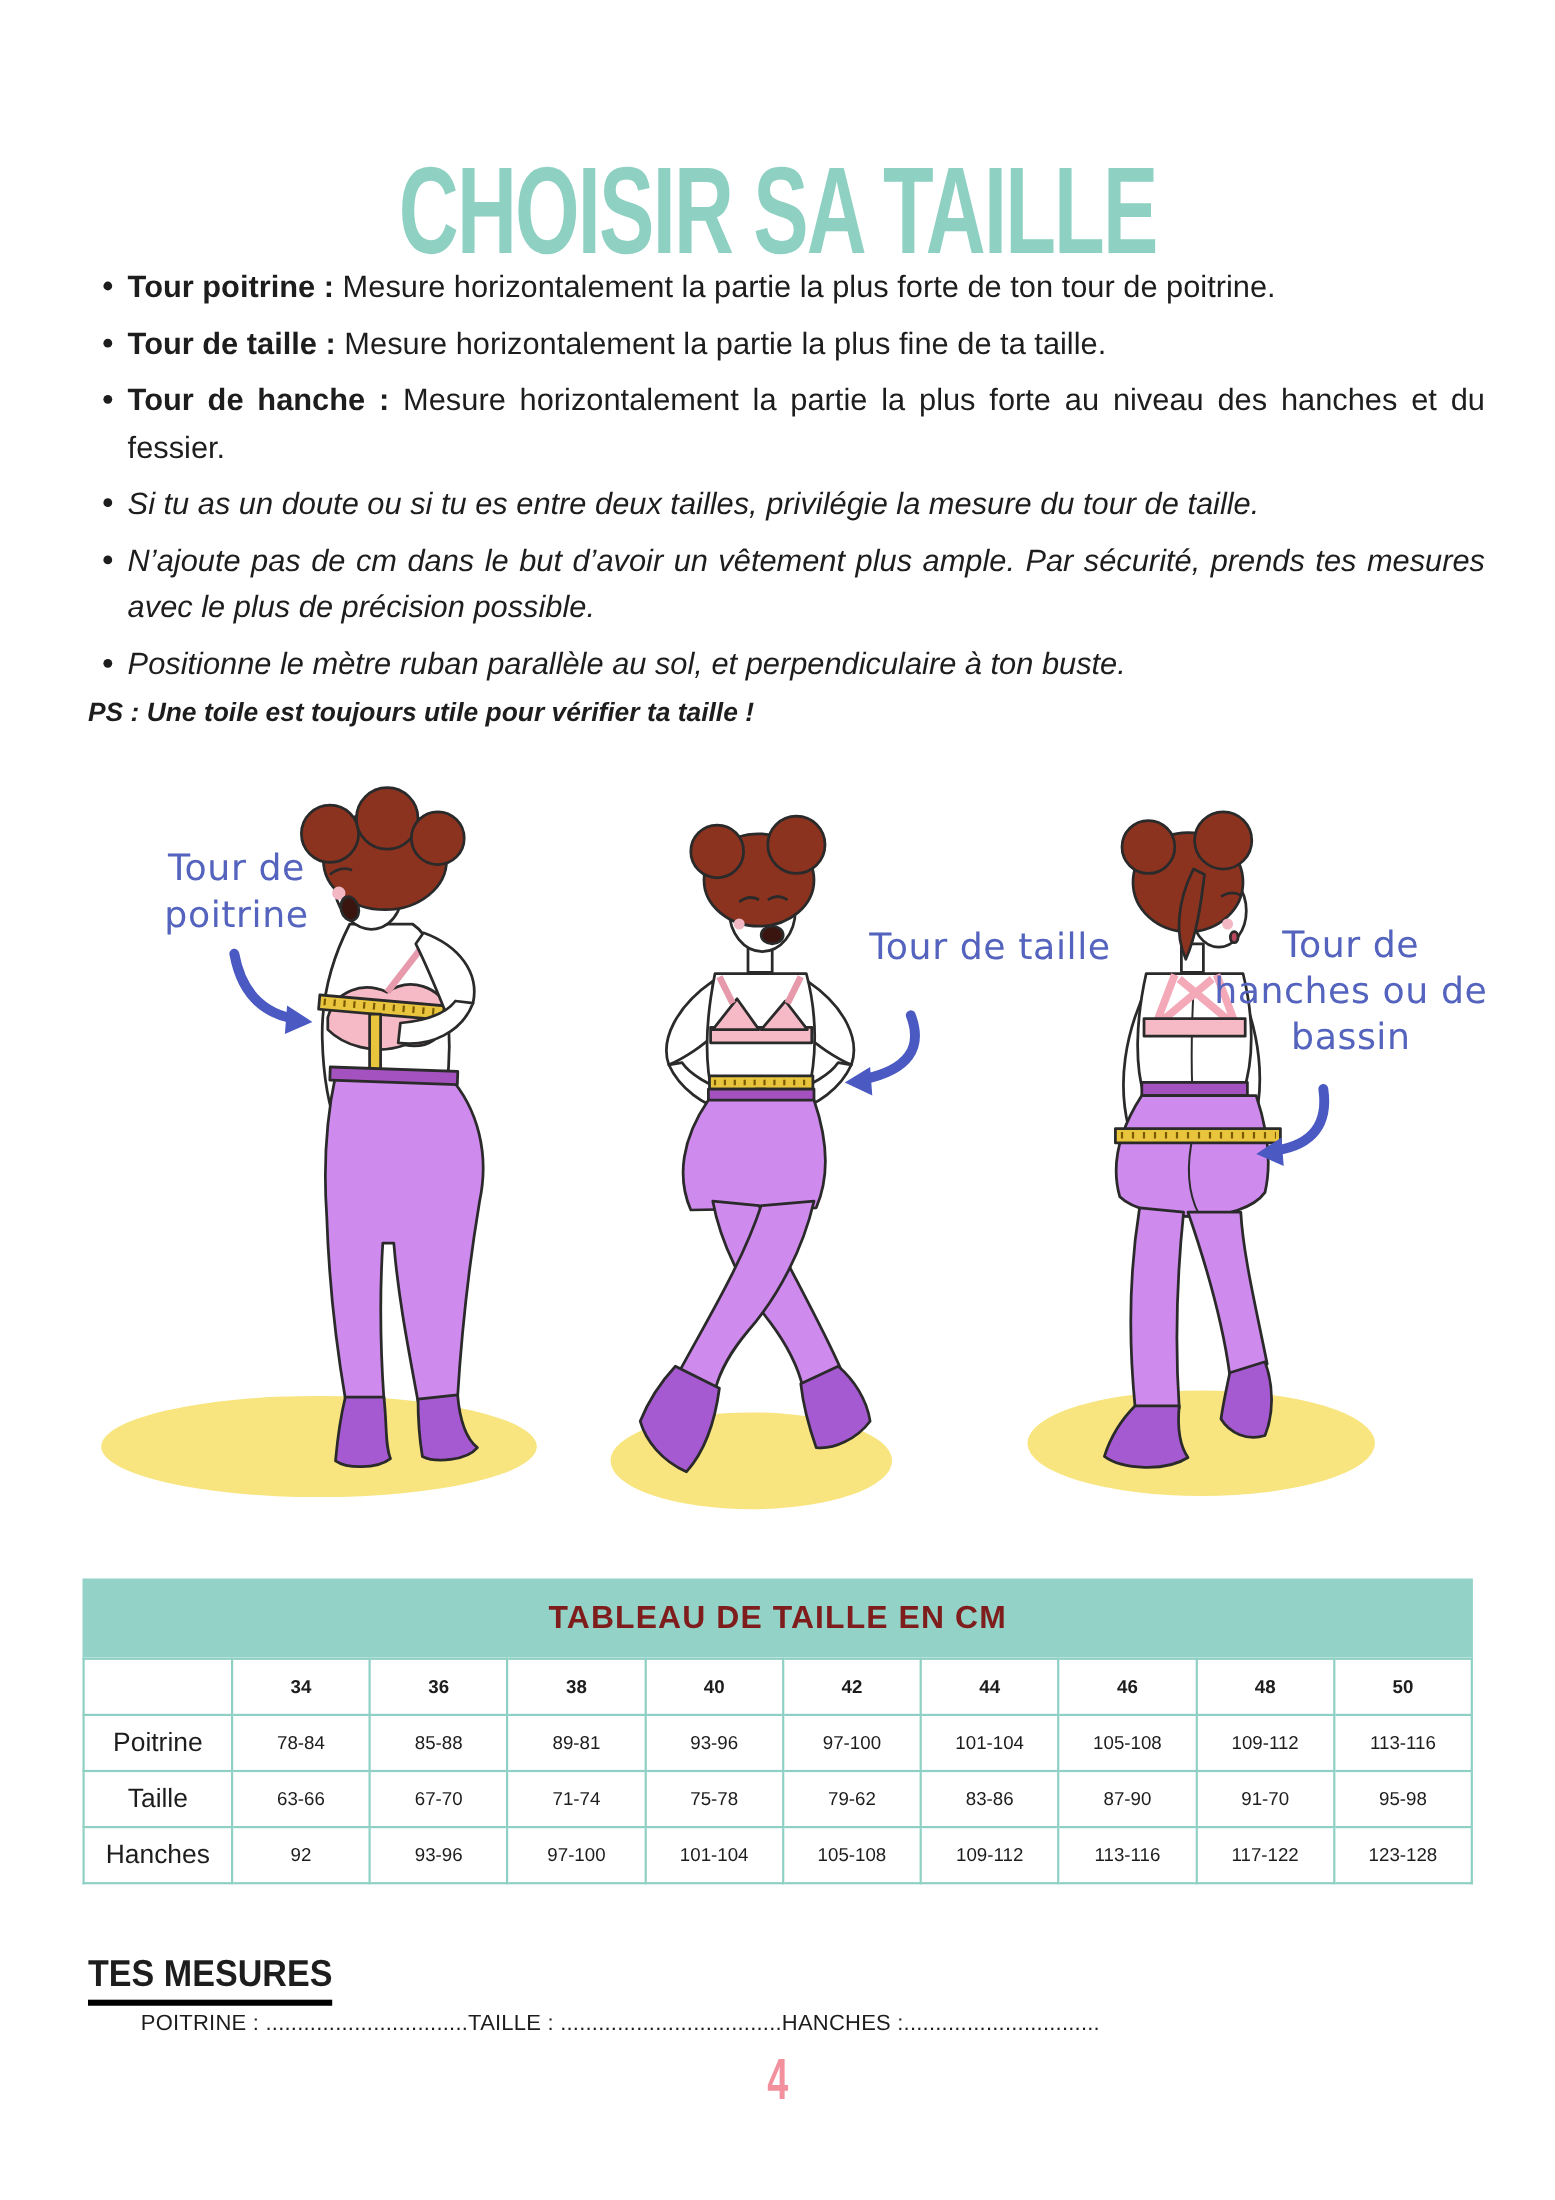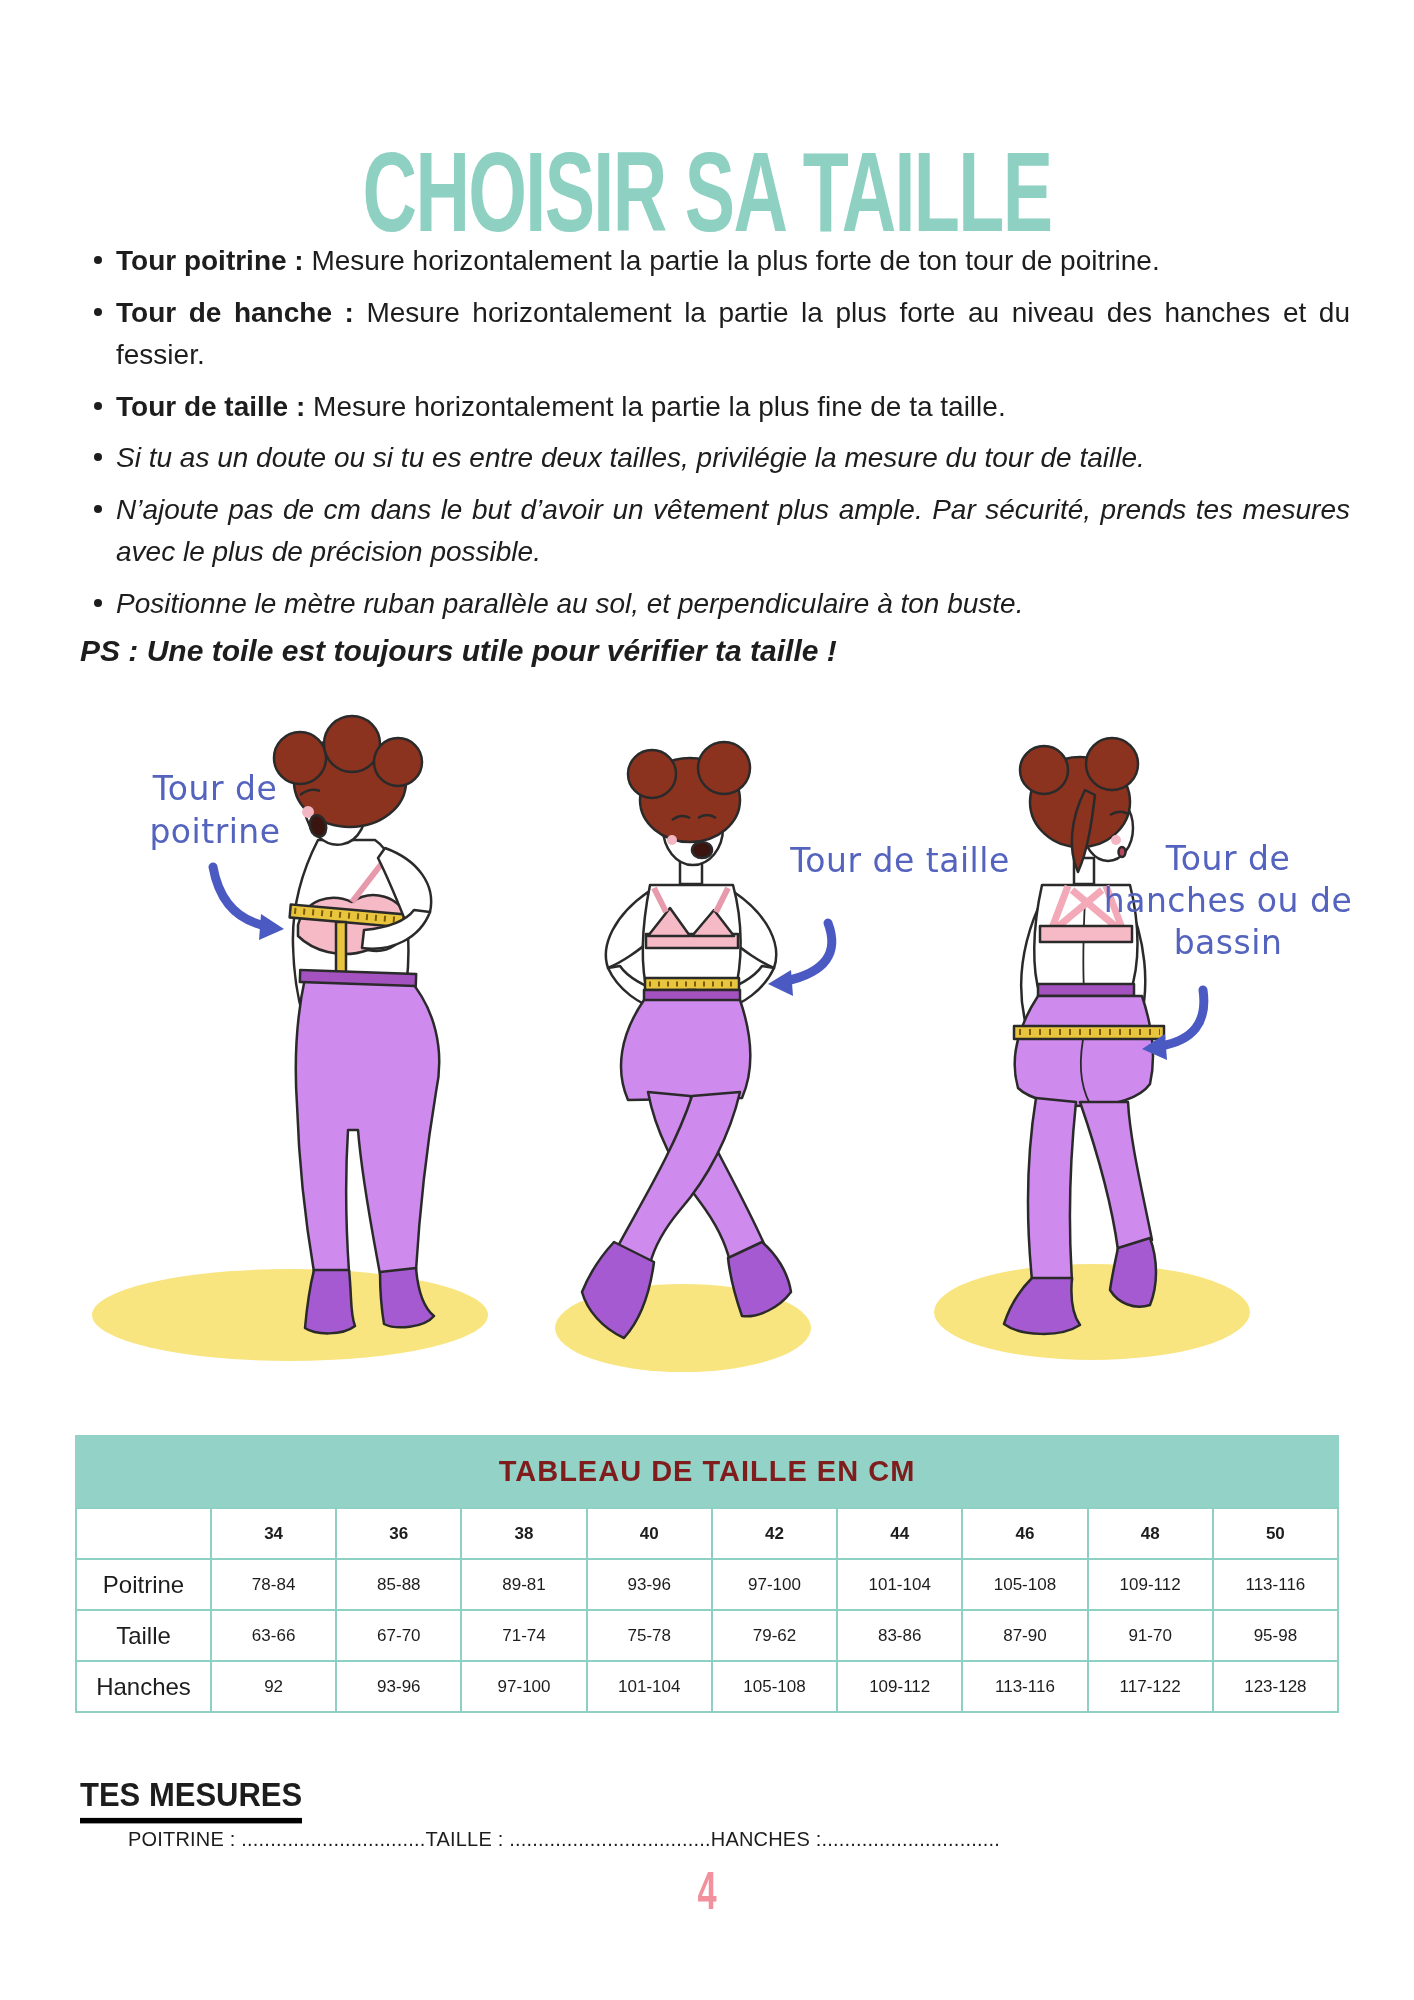--- a/index.html
+++ b/index.html
@@ -18,21 +18,21 @@
   ul.bullets{list-style:none;margin:0;padding:0;}
   ul.bullets li{
     position:relative;padding-left:36px;margin-bottom:9px;
     font-size:28px;line-height:1.52;text-align:justify;
   }
   ul.bullets li::before{
     content:"";position:absolute;left:14px;top:16px;width:8px;height:8px;border-radius:50%;background:#1d1d1d;
   }
   ul.bullets li b{font-weight:700;}
   ul.bullets li.em{font-style:italic;}
-  .ps-line{font-size:30px;font-weight:700;font-style:italic;margin-top:2px;}
+  .ps-line{font-size:24px;font-weight:700;font-style:italic;margin-top:2px;}
   
   .illustration{position:absolute;top:700px;left:0;width:1414px;height:700px;}
   .hand-label{font-family:"DejaVu Sans",sans-serif;font-size:33px;fill:#5463bd;letter-spacing:.5px;}
   
   .table-wrap{position:absolute;top:1435px;left:75px;width:1264px;}
   .table-title{
     background:#92d2c7;color:#7f1d1d;height:72px;display:flex;align-items:center;justify-content:center;
     font-size:29px;font-weight:800;letter-spacing:1px;transform-origin:center;
   }
   table.sizes{border-collapse:collapse;width:1264px;table-layout:fixed;background:#fff;}
@@ -56,22 +56,22 @@
   }
 </style>
 </head>
 <body>
 
 <h1 class="title">CHOISIR SA TAILLE</h1>
 
 <div class="instructions">
   <ul class="bullets" id="bullet-list">
       <li><b>Tour poitrine : </b>Mesure horizontalement la partie la plus forte de ton tour de poitrine.</li>
+      <li><b>Tour de taille : </b>Mesure horizontalement la partie la plus fine de ta taille.</li>
       <li><b>Tour de hanche : </b>Mesure horizontalement la partie la plus forte au niveau des hanches et du fessier.</li>
-      <li><b>Tour de taille : </b>Mesure horizontalement la partie la plus fine de ta taille.</li>
       <li class="em">Si tu as un doute ou si tu es entre deux tailles, privilégie la mesure du tour de taille.</li>
       <li class="em">N’ajoute pas de cm dans le but d’avoir un vêtement plus ample. Par sécurité, prends tes mesures avec le plus de précision possible.</li>
       <li class="em">Positionne le mètre ruban parallèle au sol, et perpendiculaire à ton buste.</li>
     </ul>
   <div class="ps-line">PS : Une toile est toujours utile pour vérifier ta taille !</div>
 </div>
 
 <svg class="illustration" viewBox="0 0 1414 700" xmlns="http://www.w3.org/2000/svg">
 
   <ellipse cx="290" cy="615" rx="198" ry="46" fill="#f8e57f"></ellipse>

